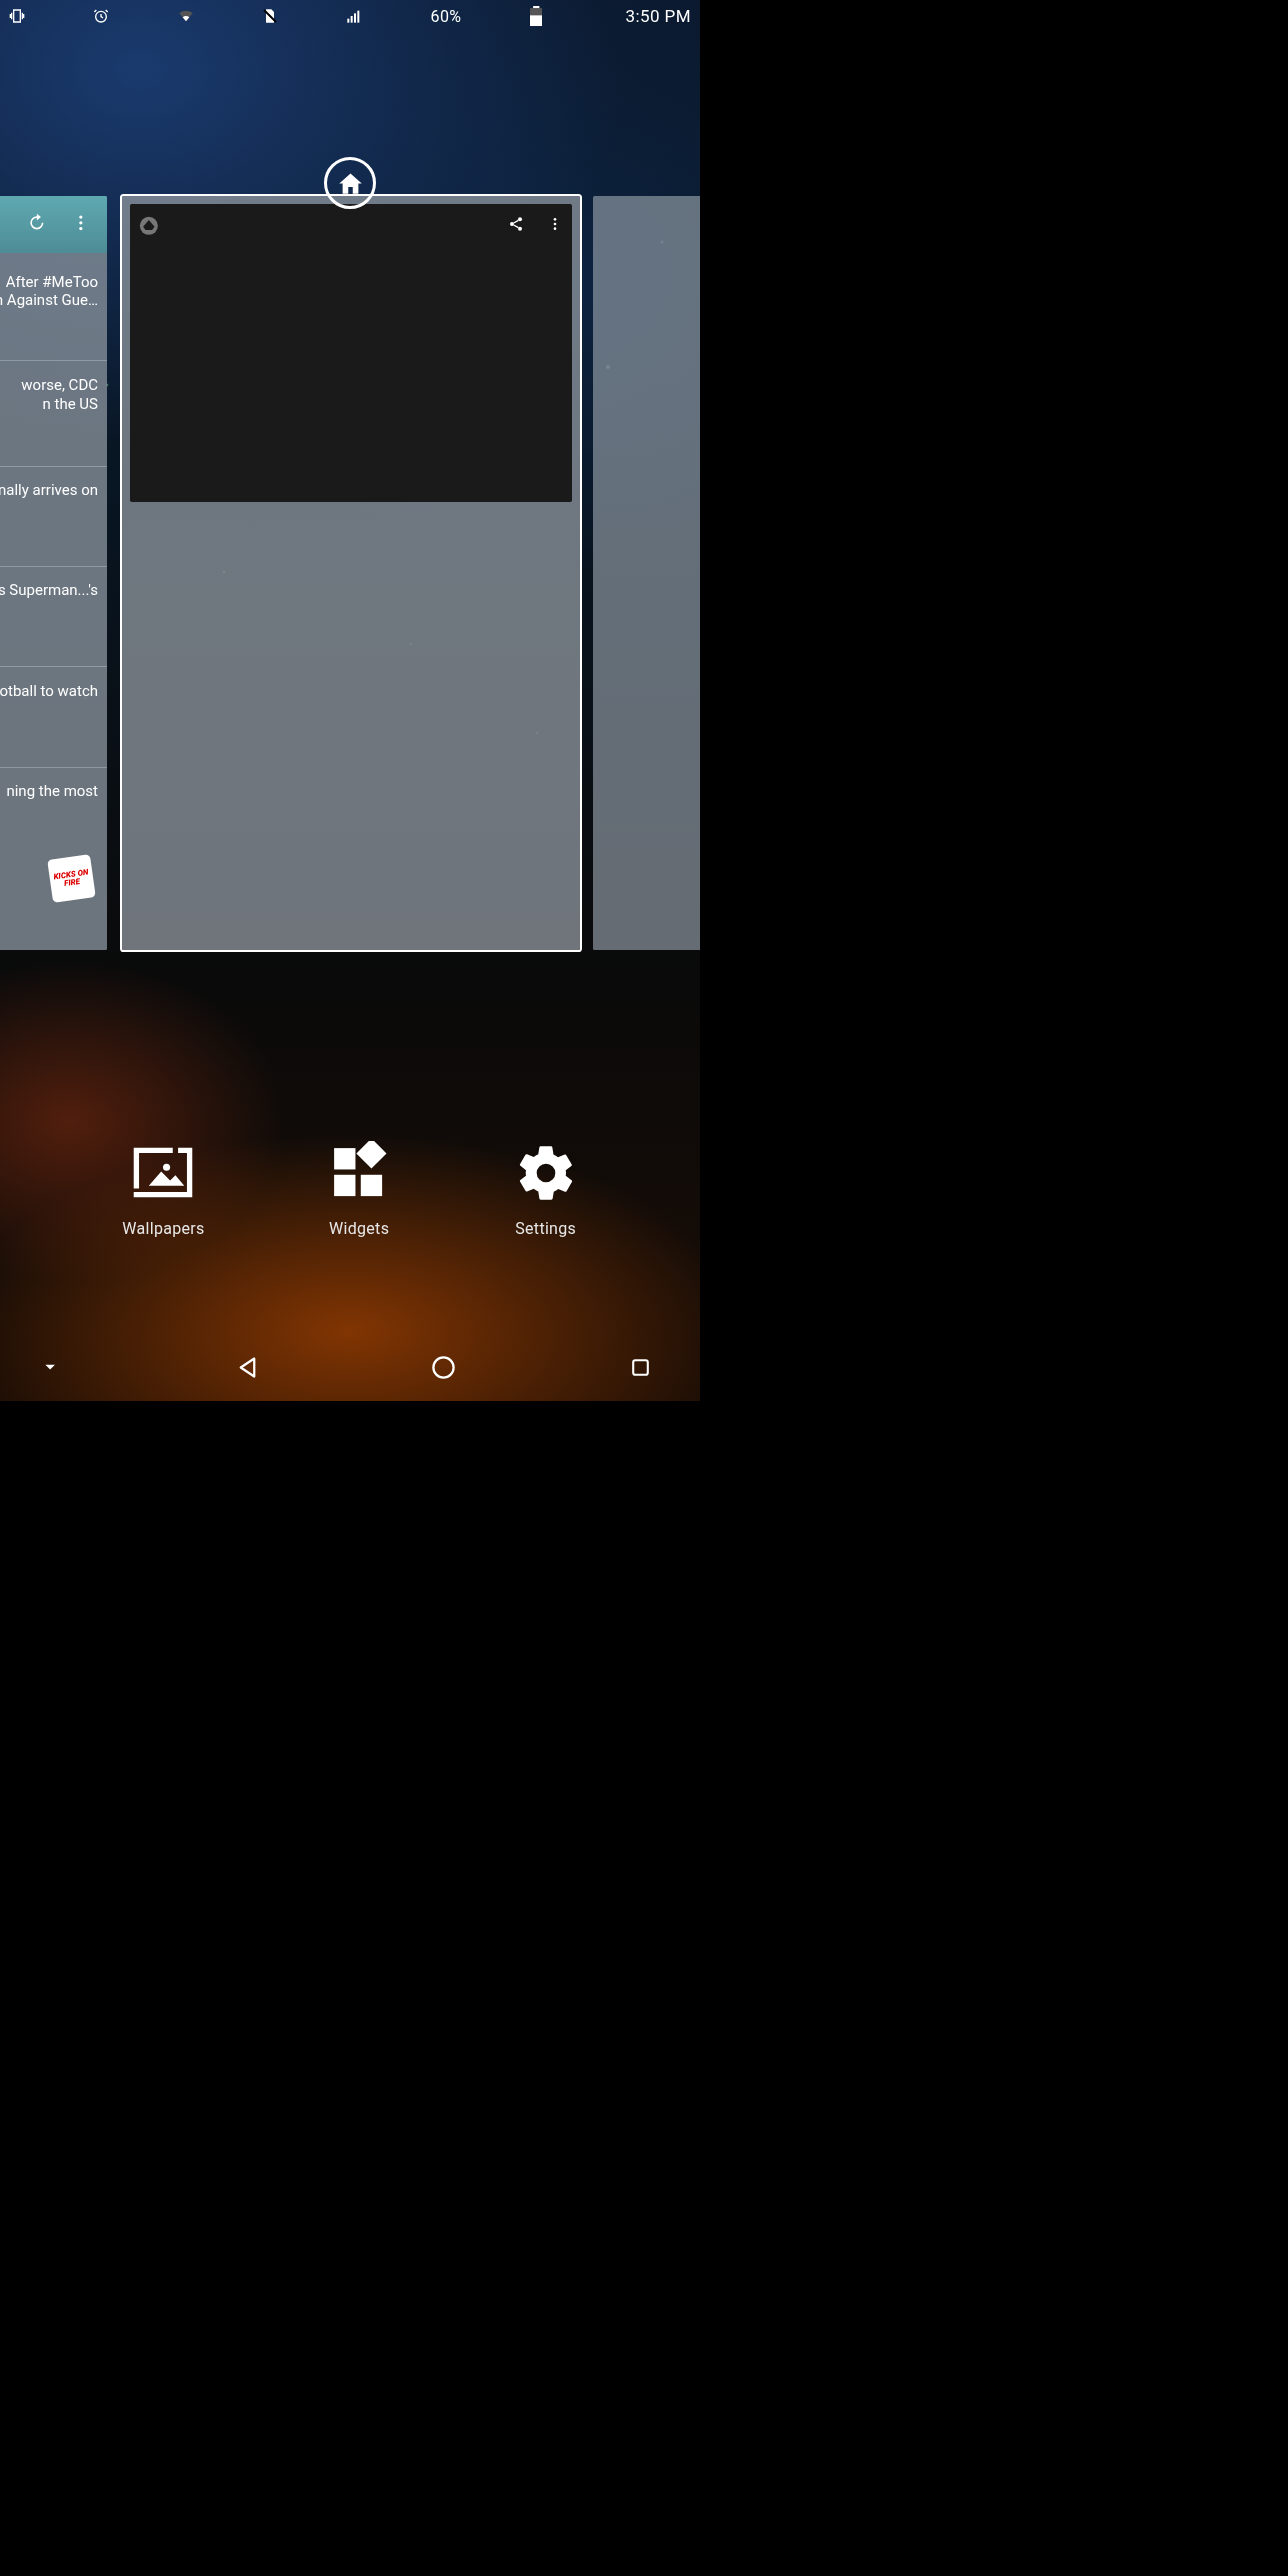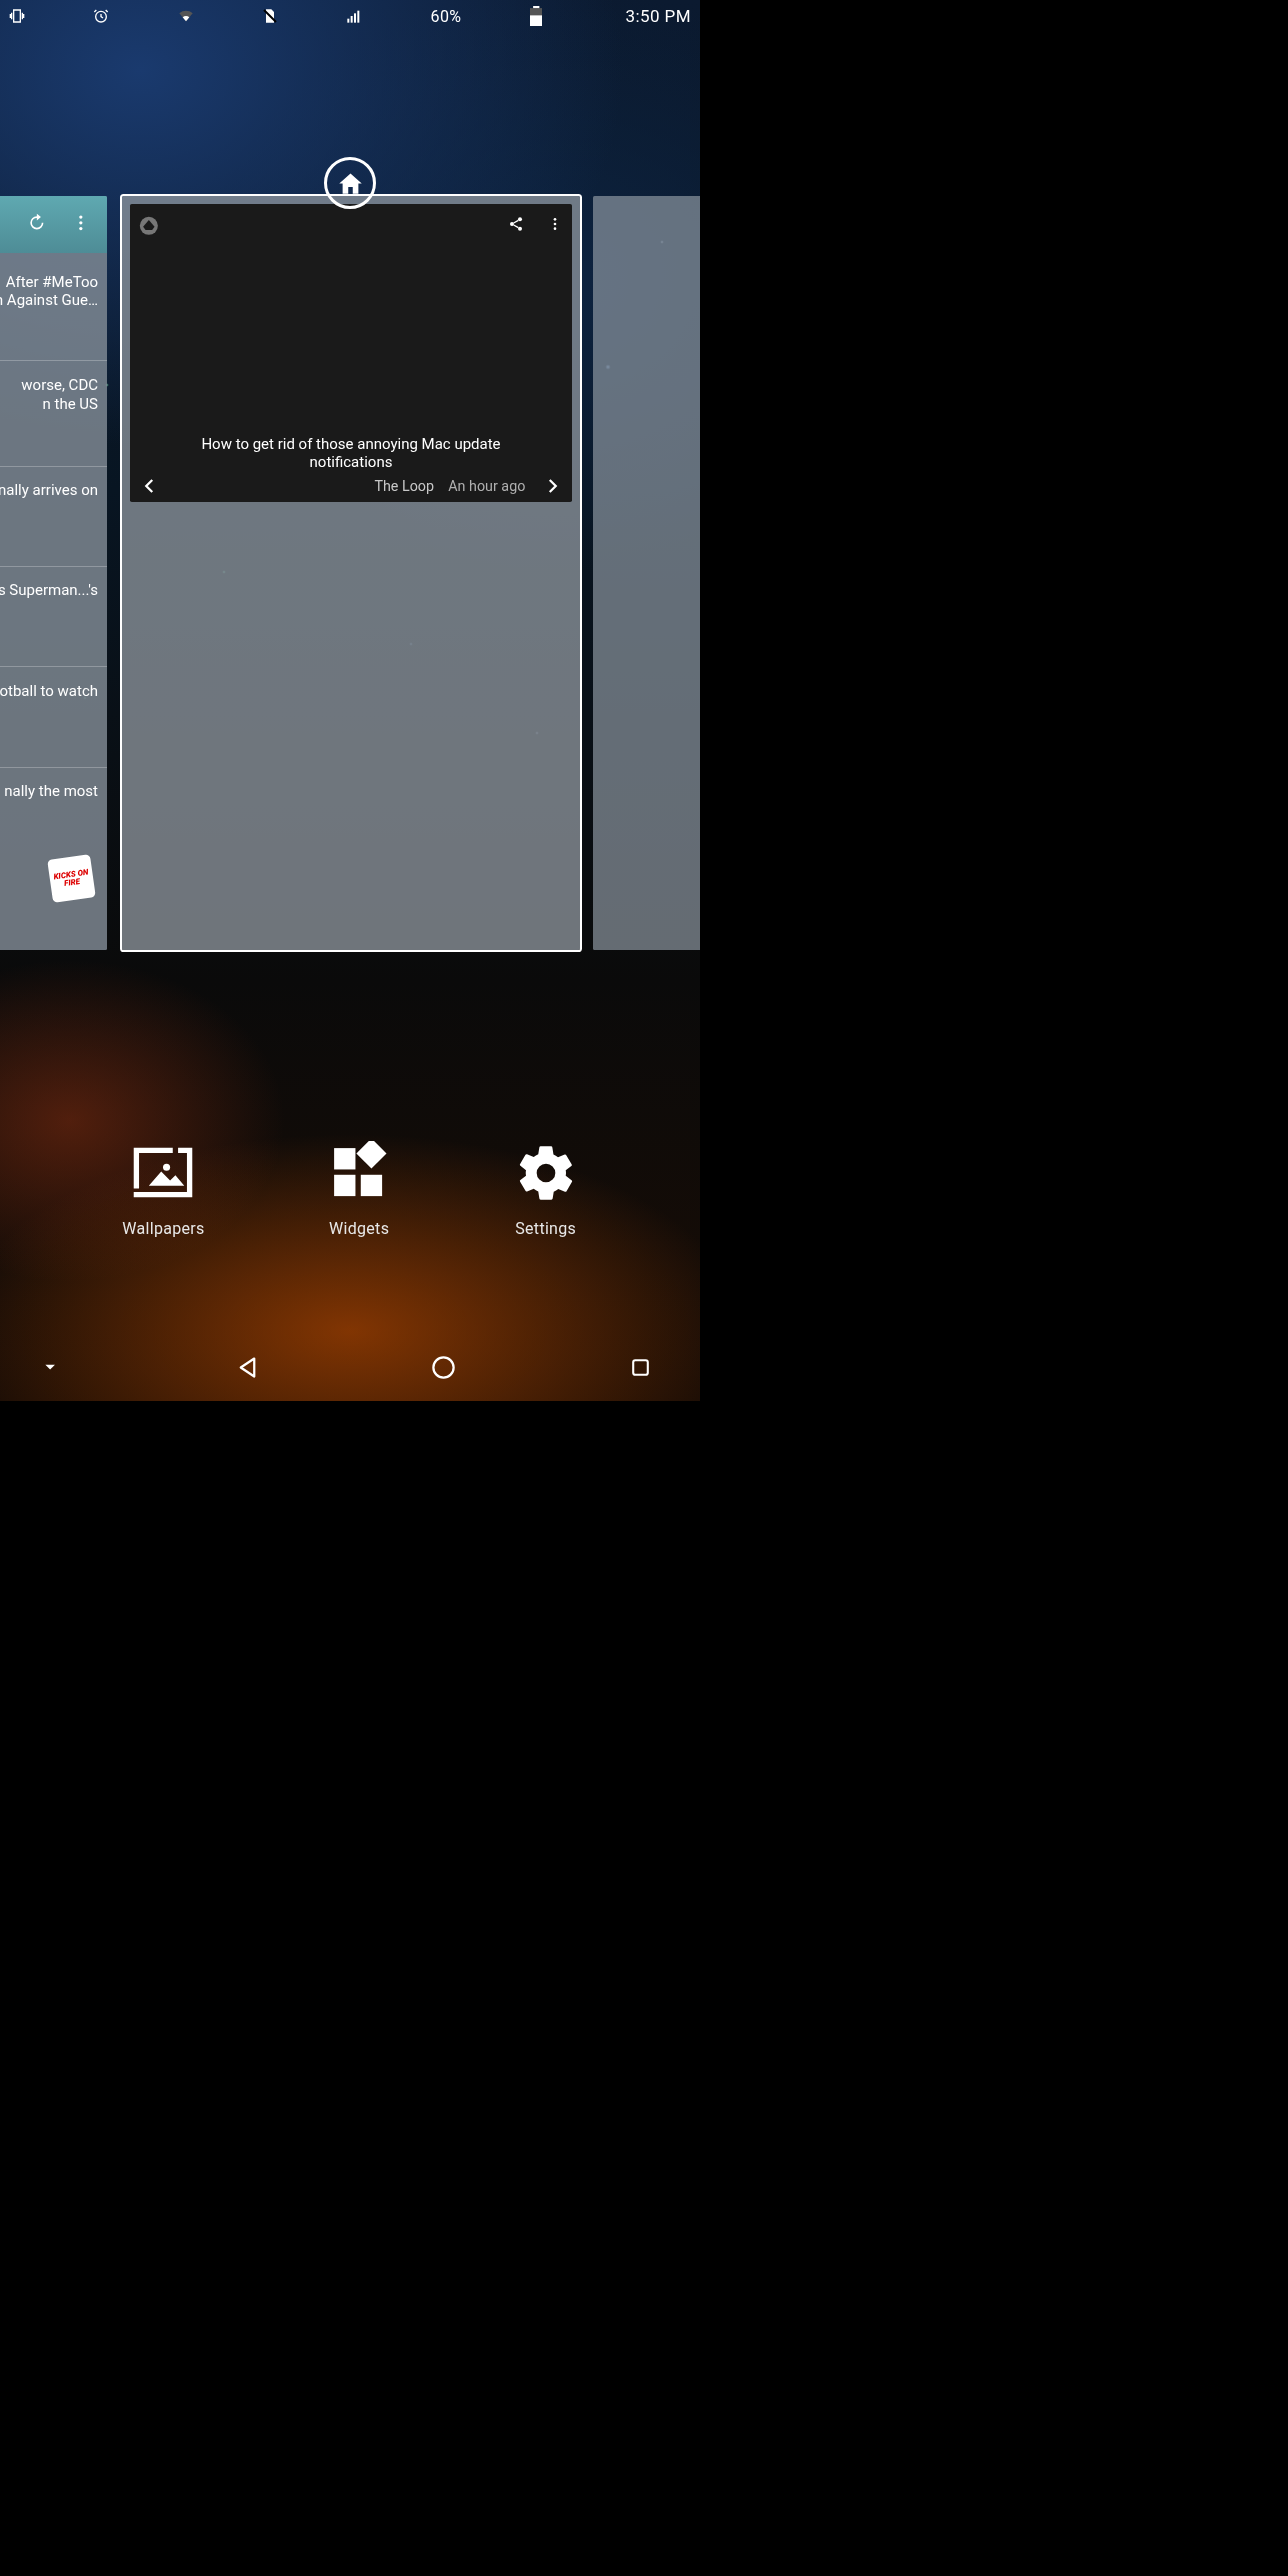--- a/index.html
+++ b/index.html
@@ -328,21 +328,21 @@
       <div class="pl-row two"><span>After #MeToo<br>im Against Gue…</span></div>
       <div style="height:36px"></div>
       <div class="pl-row two"><span>worse, CDC<br>n the US</span></div>
       <div style="height:38px"></div>
       <div class="pl-row"><span>nally arrives on</span></div>
       <div style="height:52px"></div>
       <div class="pl-row"><span>es Superman...'s</span></div>
       <div style="height:52px"></div>
       <div class="pl-row"><span>ootball to watch</span></div>
       <div style="height:52px"></div>
-      <div class="pl-row"><span>nally the most</span></div>
+      <div class="pl-row"><span>ning the most</span></div>
 
       <div class="pl-footer">
         <div class="pl-logo">
             <span>KICKS ON FIRE</span>
           </div>
       </div>
     </div>
   </div>
 
   <div class="panel panel-center">
@@ -368,39 +368,20 @@
           </span>
           <span>
             <svg viewBox="0 0 24 24">
                 <circle cx="12" cy="5" r="2"></circle>
                 <circle cx="12" cy="12" r="2"></circle>
                 <circle cx="12" cy="19" r="2"></circle>
               </svg>
           </span>
         </div>
       </div>
-      <div class="cw-bottom">
-        <div class="cw-title">How to get rid of those annoying Mac update notifications</div>
-        <div class="cw-meta-row">
-          <span class="cw-chev">
-            <svg viewBox="0 0 24 24">
-                <path d="M15 4l-8 8 8 8" stroke="#fff" stroke-width="3" fill="none"></path>
-              </svg>
-          </span>
-          <div class="cw-meta">
-            <span class="src">The Loop</span>
-            <span>An hour ago</span>
-          </div>
-          <span class="cw-chev">
-            <svg viewBox="0 0 24 24">
-                <path d="M9 4l8 8-8 8" stroke="#fff" stroke-width="3" fill="none"></path>
-              </svg>
-          </span>
-        </div>
-      </div>
     </div>
   </div>
 
   <div class="panel panel-right">
     <div class="panel-bg"></div>
   </div>
 
 </div>
 
 <div class="actions">

